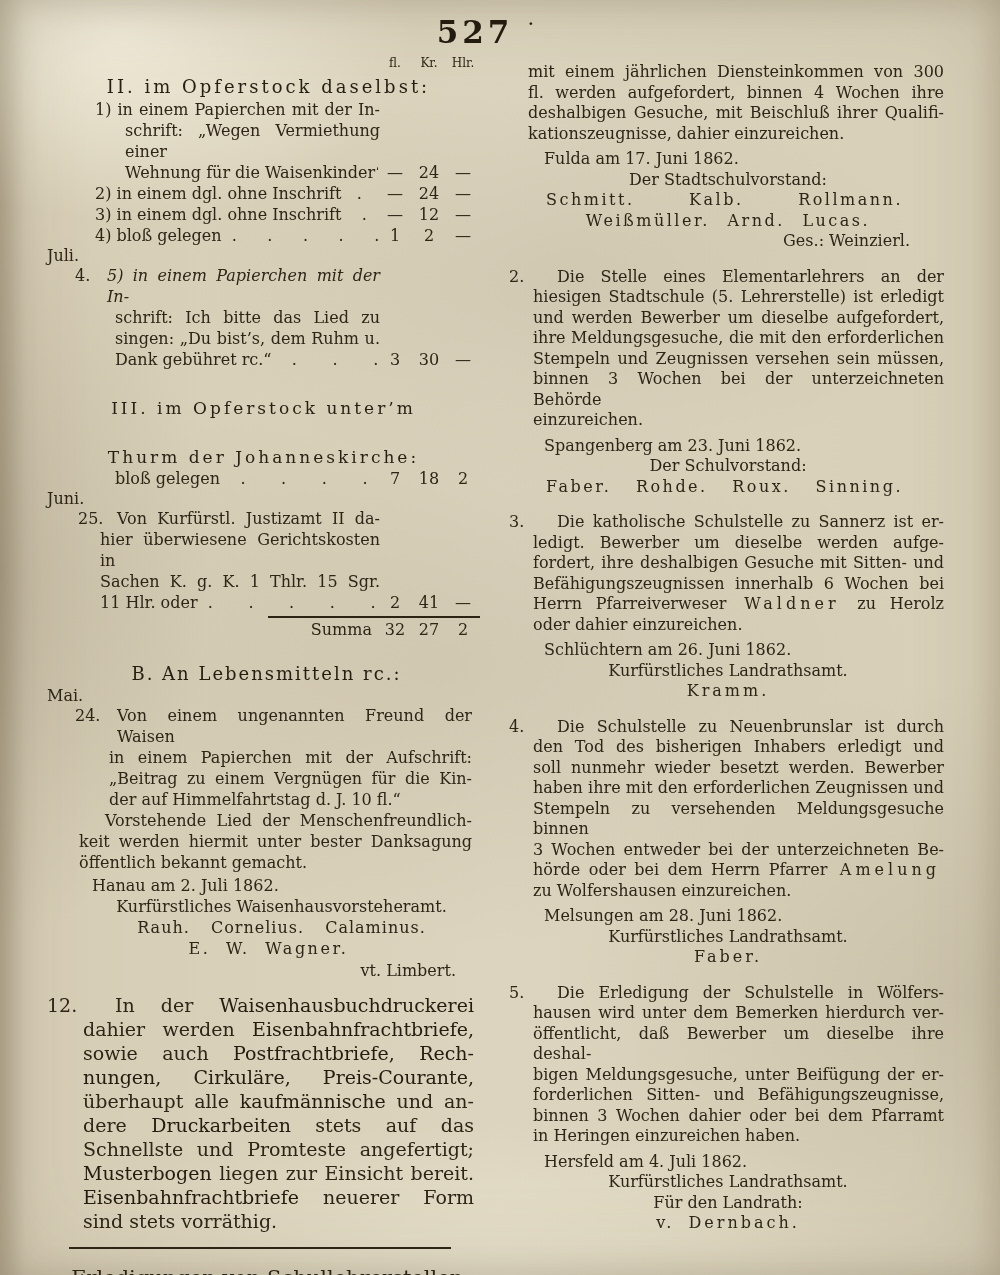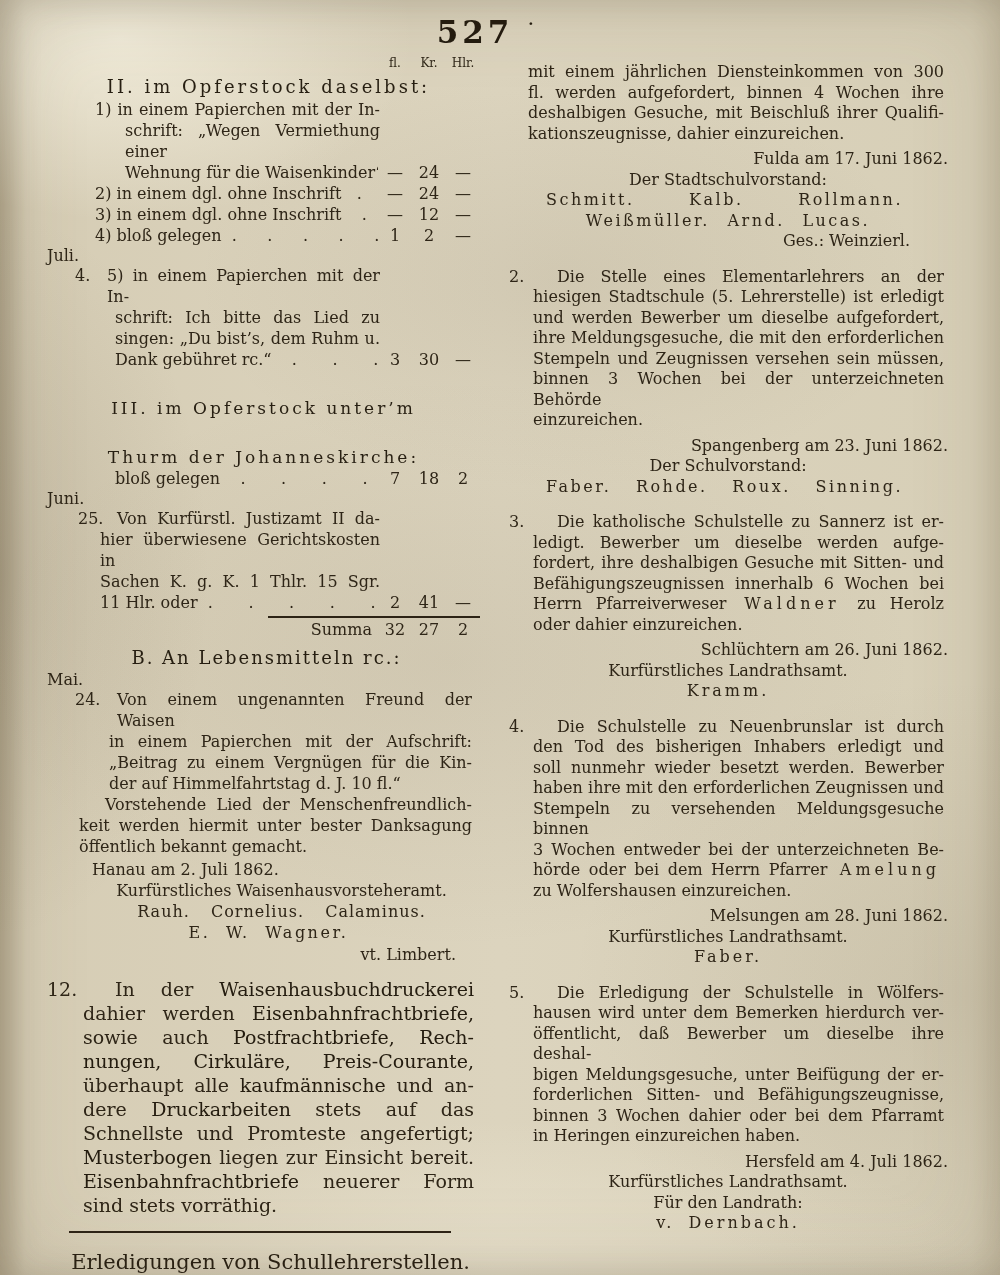--- a/index.html
+++ b/index.html
@@ -33,22 +33,22 @@
   .row{display:flex;align-items:baseline;}
   .rt{flex:1 1 auto;overflow:hidden;}
   .amt{flex:0 0 34px;text-align:center;font-size:16px;}
   .curhdr{display:flex;align-items:flex-end;}
   .curhdr .sp{flex:1 1 auto;}
   .curhdr .amt{font-size:12px;line-height:16px;}
   .mlabel{font-size:16px;line-height:19px;}
   .tracked{letter-spacing:3px;margin-top:28px;}
   .h2head{text-align:center;padding-left:10px;font-size:18px;line-height:24px;margin-top:4px;color:#271f12;}
   .h3head{text-align:center;font-size:17px;line-height:21px;color:#271f12;}
-  .bhead{text-align:center;letter-spacing:2px;font-size:18px;line-height:24px;margin-top:6px;padding-left:6px;color:#251d10;}
-  .pl48{padding-left:48px;} .pl78{padding-left:78px;} .pl60{padding-left:60px;}
+  .bhead{text-align:center;letter-spacing:2px;font-size:18px;line-height:24px;margin-top:22px;padding-left:6px;color:#251d10;}
+  .pl48{padding-left:48px;} .pl78{padding-left:78px;} .pl60{padding-left:60px;font-style:italic;}
   .pl68{padding-left:68px;} .pl70{padding-left:70px;} .pl62{padding-left:62px;}
   .mr100{margin-right:100px;} .mr8{margin-right:8px;}
   .numblock{position:relative;}
   .numblock .num{position:absolute;top:0;font-size:16px;line-height:21px;}
   .nb45 .num{left:28px;} .nb25 .num{left:31px;} .nb24 .num{left:28px;}
   .sumrule{border-top:2px solid #2c2315;width:212px;margin:3px 0 1px auto;}
   .summa .rt{text-align:right;padding-right:6px;}
   .closing{padding-left:32px;margin-right:8px;}
   .closing .l0{text-indent:26px;}
   .dateL{margin-left:45px;margin-top:2px;}
@@ -61,21 +61,21 @@
   .ad .ln{font-size:19px;line-height:24px;margin-right:6px;}
   .ad .l0{text-indent:32px;}
   .bd{font-weight:normal;color:#241c0f;}
   .bigrule{border-top:2px solid #2c2315;width:382px;margin:14px 0 0 22px;}
   .secthead{text-align:center;font-size:21px;line-height:26px;padding-left:14px;margin-top:16px;color:#251d10;}
   .rb{position:relative;padding-left:25px;margin-top:15px;}
   .rb .num{position:absolute;left:1px;top:0;font-size:16px;}
   .rb .ln{margin-right:4px;}
   .rb .l0{text-indent:24px;}
   .cont{padding-left:20px;margin-top:0;}
-  .dateR{margin-left:36px;margin-top:5px;text-align:right;}
+  .dateR{margin-left:36px;margin-top:5px;}
   .sigttl{text-align:center;}
   .spread{display:flex;justify-content:space-between;padding:0 45px 0 38px;letter-spacing:2.5px;}
   .sigrow2{text-align:center;word-spacing:10px;letter-spacing:2.5px;}
   .sigright{text-align:right;padding-right:38px;}
   .signame{text-align:center;letter-spacing:3px;word-spacing:6px;}
   .spn{letter-spacing:4px;padding:0 4px;}
 </style>
 </head>
 <body>
 

